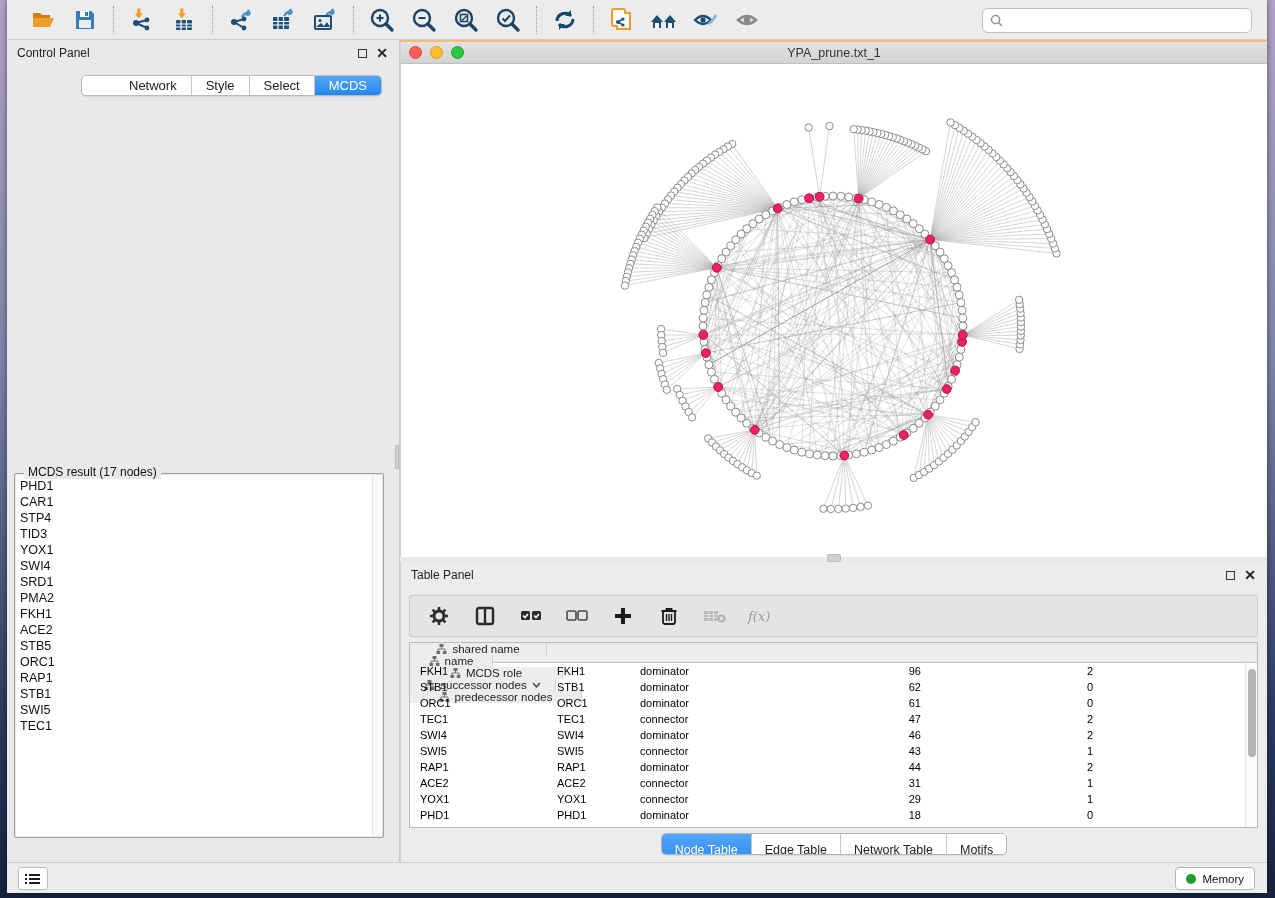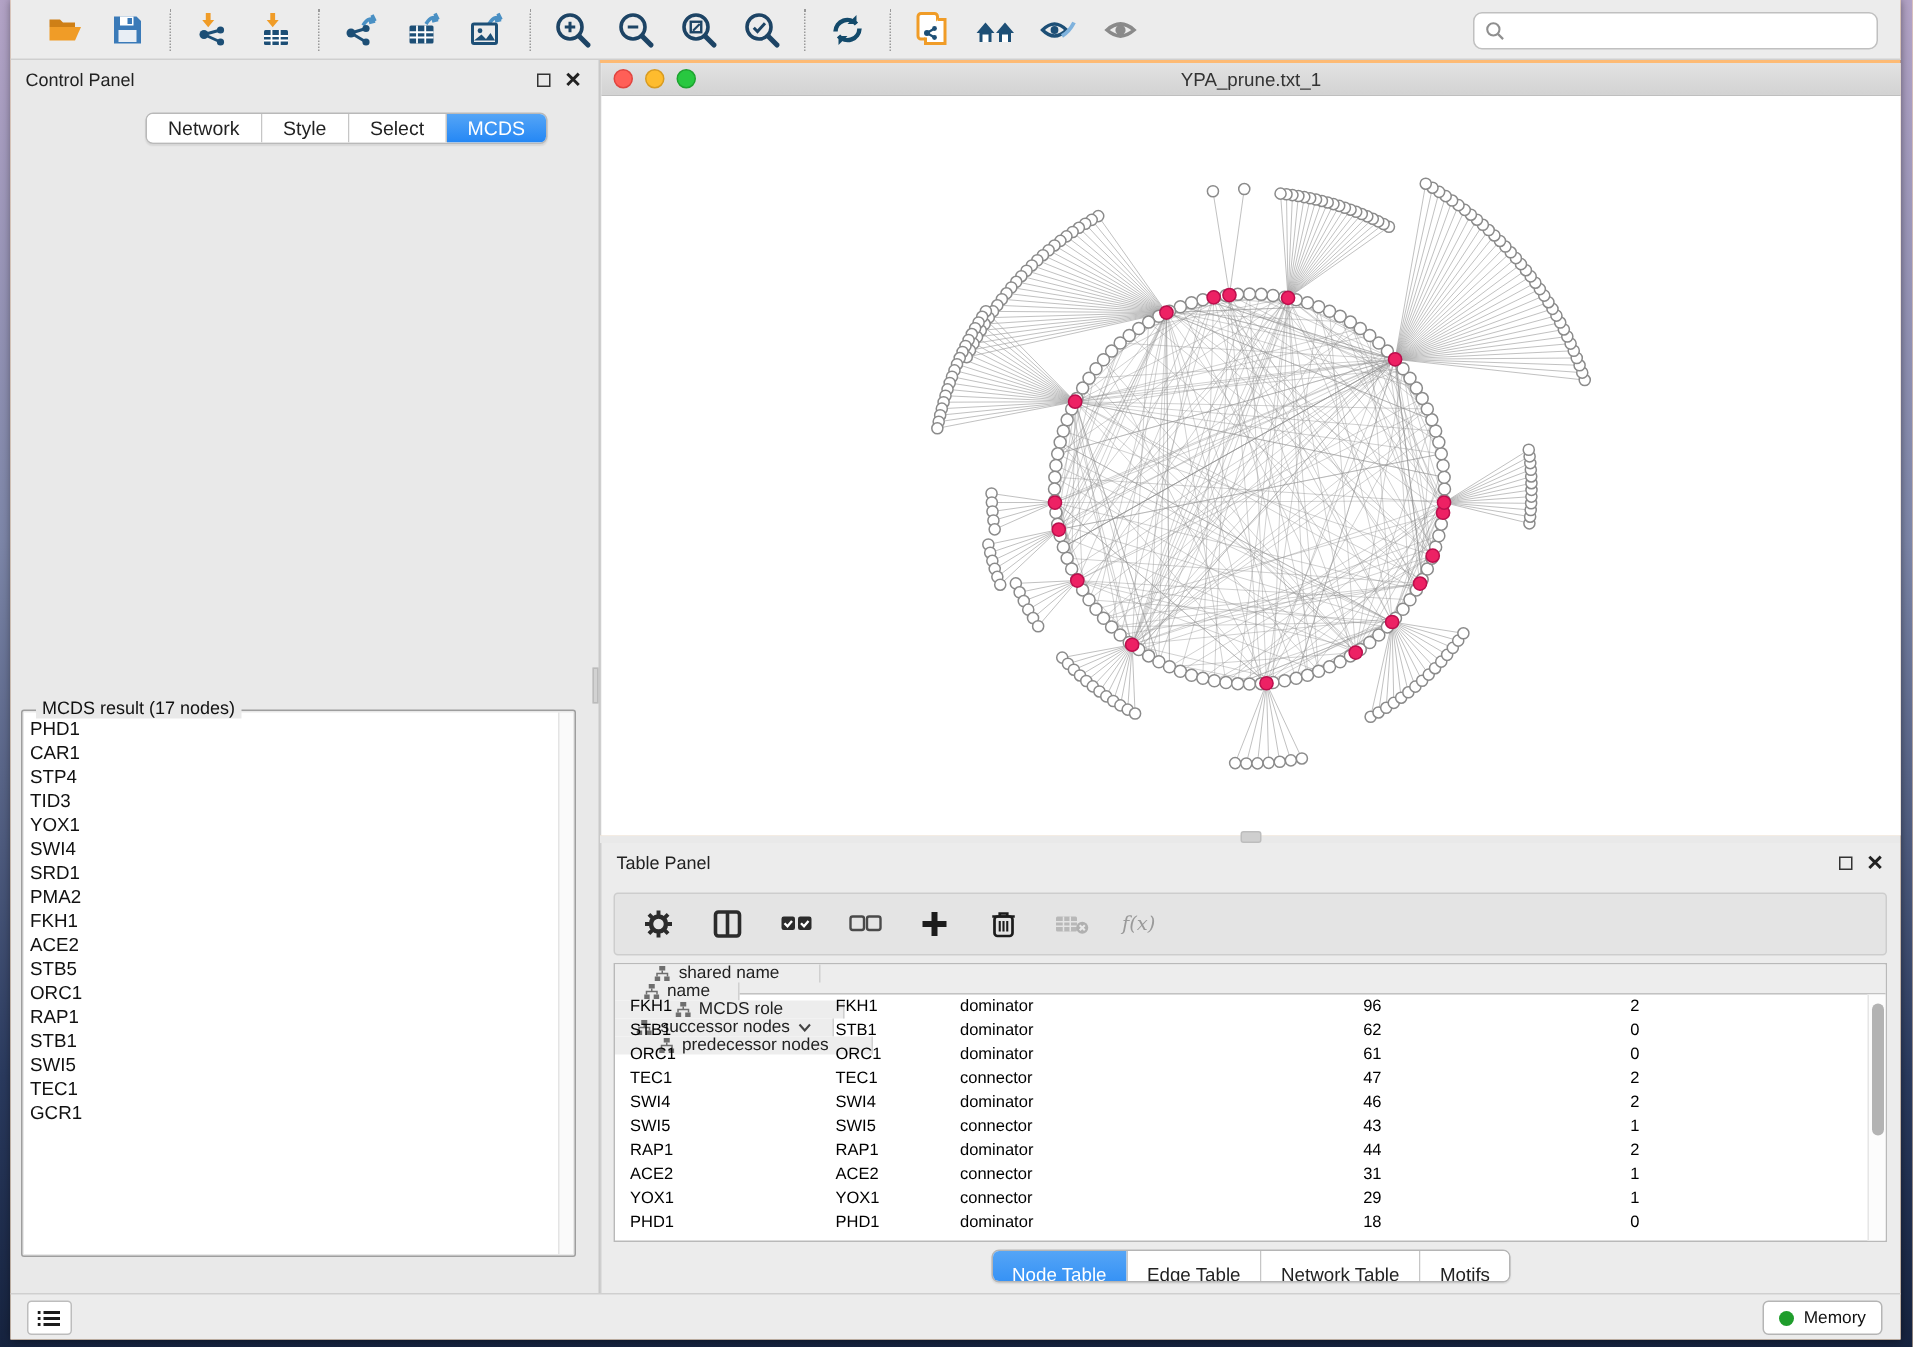--- a/index.html
+++ b/index.html
@@ -31,23 +31,23 @@
   .control-panel { position:relative; width:393px; height:100%;
     background:#e9e9e9; border-right:1px solid #c9c9c9; }
   .panel-header { height:26px; display:flex; align-items:center; padding:0 10px; }
   .panel-title { font-size:12px; color:#222; }
   .panel-header .spacer { flex:1; }
   .wicon { width:14px; height:14px; display:flex; align-items:center; justify-content:center;
     margin-left:6px; color:#333; }
   .float-box { width:9px; height:9px; border:1.5px solid #333; }
   .close-x { font-size:14px; font-weight:bold; line-height:1; color:#222; }
 
-  .seg-tabs { position:absolute; left:90px; top:35px; display:flex; height:21px;
+  .seg-tabs { position:absolute; left:74px; top:35px; display:flex; height:21px;
     border-radius:5px; overflow:hidden; border:1px solid #b9b9b9; background:#fff;
-    box-shadow:0 1px 1px rgba(0,0,0,.08); }
+    box-shadow:0 1px 1px rgba(0,0,0,.08);padding-left:33px; }
   .seg-tab { padding:0 14px; font-size:13px; display:flex; align-items:center;
     color:#222; border-right:1px solid #c6c6c6; background:#fff; }
   .seg-tab:last-child { border-right:none; }
   .seg-tab.active { background:linear-gradient(180deg,#55a5f6,#2487f5); color:#fff; }
 
   .mcds-box { position:absolute; left:20px; top:55px; width:365px; height:362px;
     background:#e2e2e2; border:1px solid #cfcfcf; border-radius:7px; }
   .opt-label { position:absolute; left:0; top:20px; width:100%; text-align:center;
     font-size:13px; color:#111; }
   .criterion-select { position:absolute; left:18px; top:42px; width:330px; height:23px;
@@ -332,21 +332,20 @@
             <div class="mcds-item">SRD1</div>
             <div class="mcds-item">PMA2</div>
             <div class="mcds-item">FKH1</div>
             <div class="mcds-item">ACE2</div>
             <div class="mcds-item">STB5</div>
             <div class="mcds-item">ORC1</div>
             <div class="mcds-item">RAP1</div>
             <div class="mcds-item">STB1</div>
             <div class="mcds-item">SWI5</div>
             <div class="mcds-item">TEC1</div>
-            <div class="mcds-item">GCR1</div>
           </div>
         <div class="result-scroll"></div>
       </div>
     </div>
 
     <div class="right-col">
       <div class="v-split-handle"></div>
 
       <div class="network-window">
         <div class="net-titlebar">

